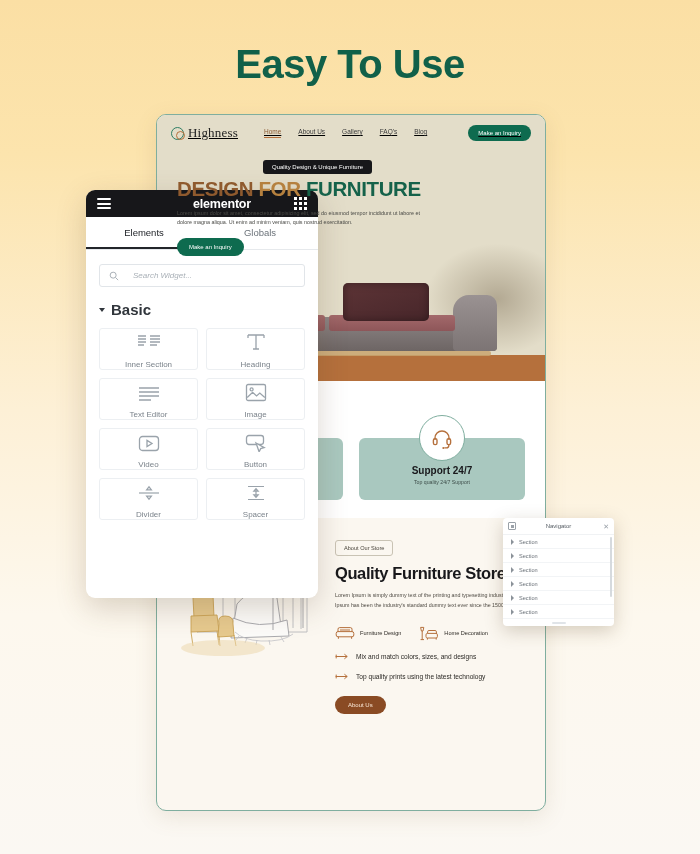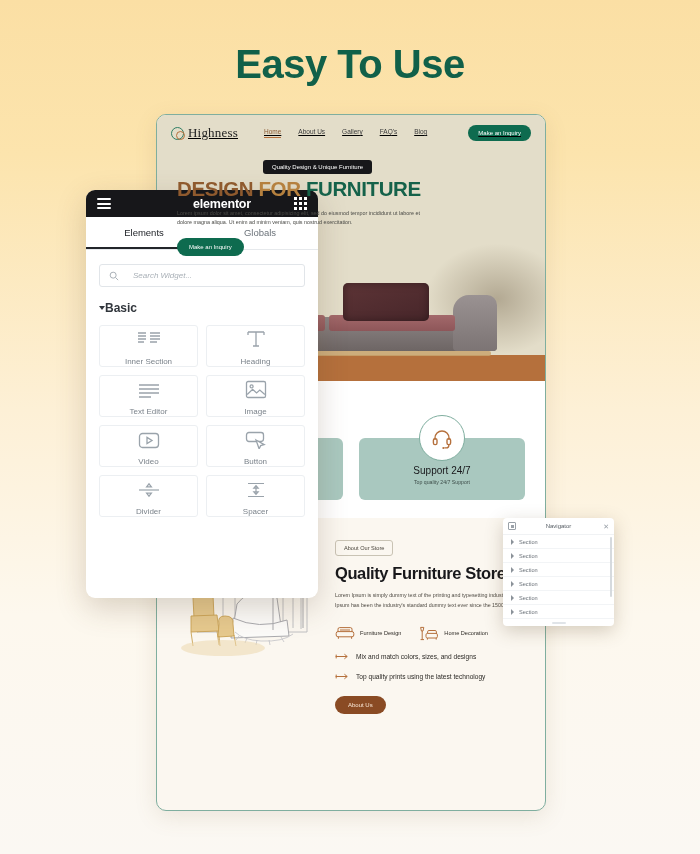--- a/index.html
+++ b/index.html
@@ -148,21 +148,21 @@
   .svc-card {
     flex: 1; background: #a9c8bf; border-radius: 6px;
     height: 62px; position: relative; text-align: center;
   }
   .svc-icon {
     position: absolute; left: 50%; top: -23px; transform: translateX(-50%);
     width: 46px; height: 46px; border-radius: 50%;
     background: #fff; border: 1.3px solid #7fae9f;
     display: flex; align-items: center; justify-content: center;
   }
-  .svc-title { font-size: 10px; font-weight: normal; color: #18181b; padding-top: 27px; }
+  .svc-title { font-size: 10px; font-weight: bold; color: #18181b; padding-top: 27px; }
   .svc-desc { font-size: 5.2px; color: #3f4f4b; margin-top: 3px; }
 
   
   .about {
     background: #fbf7f0; padding: 14px 18px 22px 18px;
     display: flex; gap: 10px;
   }
   .about-art { width: 150px; flex: none; position: relative; }
   .about-txt { flex: 1; padding-top: 4px; }
   .tag-pill {
@@ -220,22 +220,22 @@
   }
   .el-tab.active { color: #22252a; border-bottom: 2px solid #22252a; }
   .el-search {
     margin: 14px 13px 0; height: 23px;
     border: 1px solid #e1e5e9; border-radius: 3px;
     display: flex; align-items: center; gap: 14px; padding: 0 9px;
   }
   .search-ico { flex: none; }
   .el-search-ph { font-size: 8px; color: #a9b0b7; font-style: italic; }
   .el-cat {
-    display: flex; align-items: center; 
-    margin: 14px 13px 0; font-size: 12px; font-weight: bold; color: #31363c;
+    display: flex; align-items: center; gap: 6px;
+    margin: 14px 13px 0; font-size: 15px; font-weight: bold; color: #31363c;
   }
   .caret { width: 0; height: 0; border-left: 3.5px solid transparent;
            border-right: 3.5px solid transparent; border-top: 4.5px solid #31363c; }
   .widget-grid {
     display: grid; grid-template-columns: 1fr 1fr; gap: 8px;
     margin: 10px 13px 0;
   }
   .widget {
     border: 1px solid #eceff2; border-radius: 3px;
     height: 42px; display: flex; flex-direction: column;

